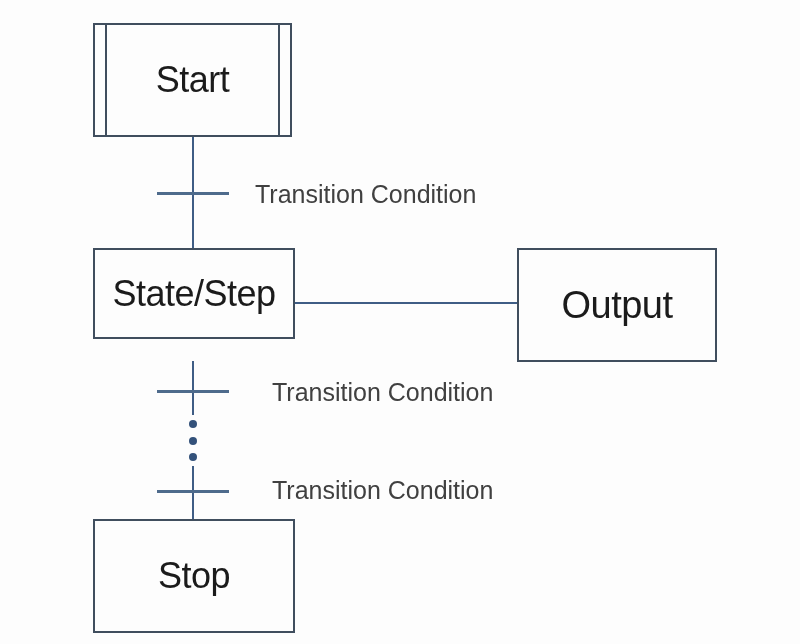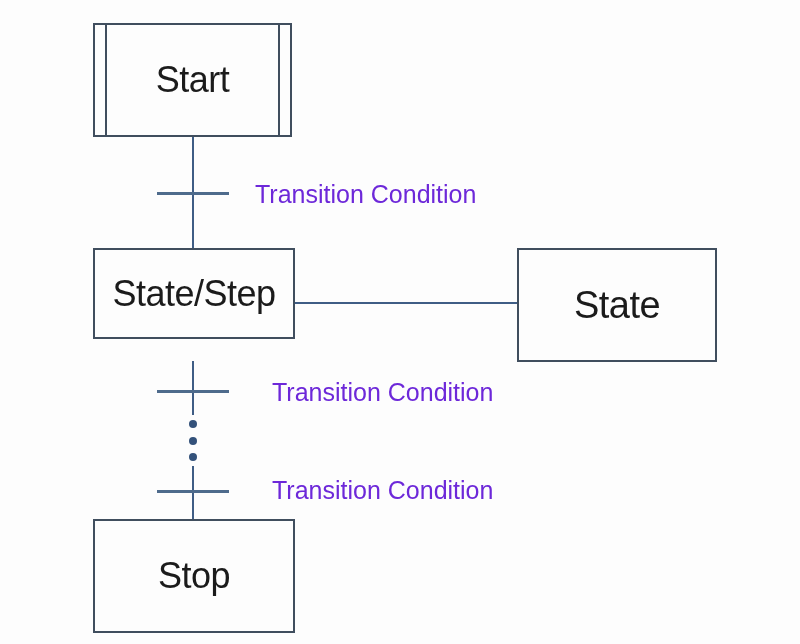--- a/index.html
+++ b/index.html
@@ -61,21 +61,21 @@
     position: absolute;
     width: 8px;
     height: 8px;
     border-radius: 50%;
     background: #33517a;
   }
   .tlabel {
     position: absolute;
     transform: translateY(-50%);
     font-size: 25px;
-    color: #6d28d9;
+    color: #404040;
     white-space: nowrap;
   }
 
   
   #start-box  { left: 93px;  top: 23px;  width: 199px; height: 114px; }
   #vline-1    { left: 192px; top: 137px; height: 111px; }
   #tick-1     { left: 157px; top: 192px; width: 72px; }
   #tlabel-1   { left: 255px; top: 194px; }
   #state-box  { left: 93px;  top: 248px; width: 202px; height: 91px; }
   #hline-out  { left: 295px; top: 302px; width: 222px; }
@@ -107,21 +107,21 @@
   <div class="tick" id="tick-1"></div>
   <div class="tlabel" id="tlabel-1">Transition Condition</div>
 
   <div class="box" id="state-box">
     <span class="node-label">State/Step</span>
   </div>
 
   <div class="hline" id="hline-out"></div>
 
   <div class="box" id="output-box">
-    <span class="node-label big">State</span>
+    <span class="node-label big">Output</span>
   </div>
 
   <div class="vline" id="vline-2"></div>
 
   <div class="tick" id="tick-2"></div>
   <div class="tlabel" id="tlabel-2">Transition Condition</div>
 
   <div class="dot" id="dot-1"></div>
   <div class="dot" id="dot-2"></div>
   <div class="dot" id="dot-3"></div>

